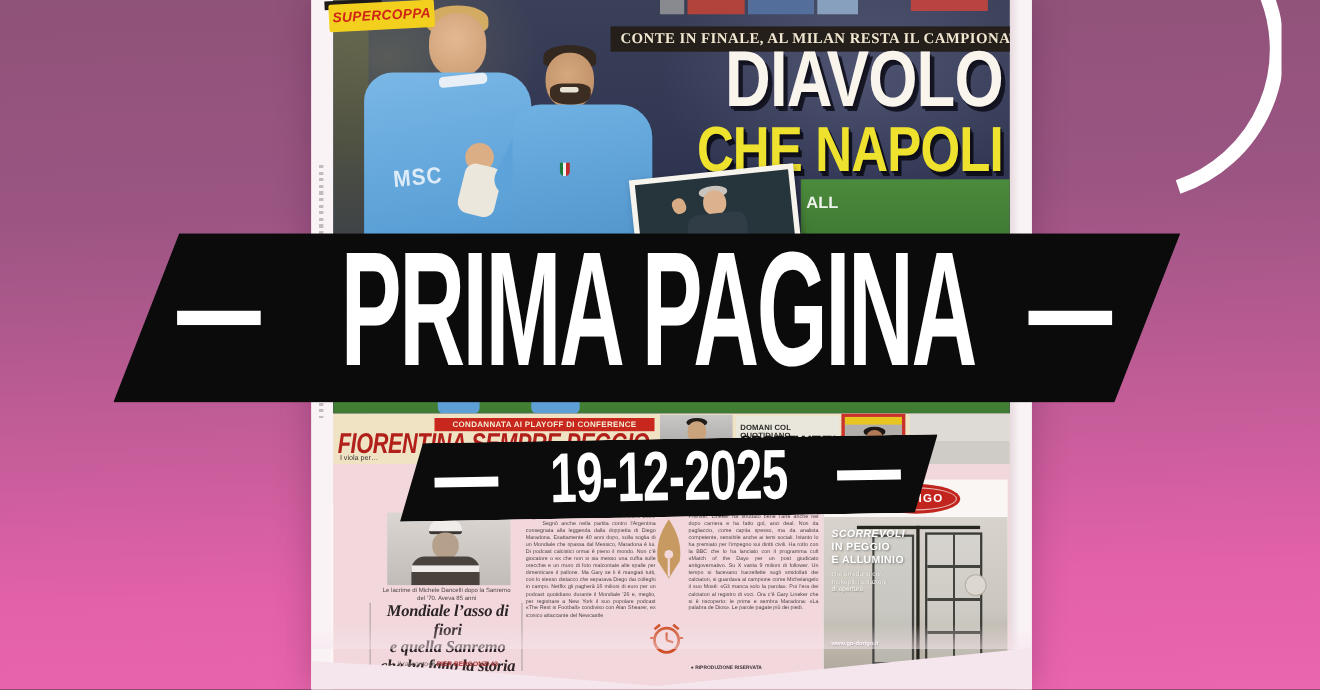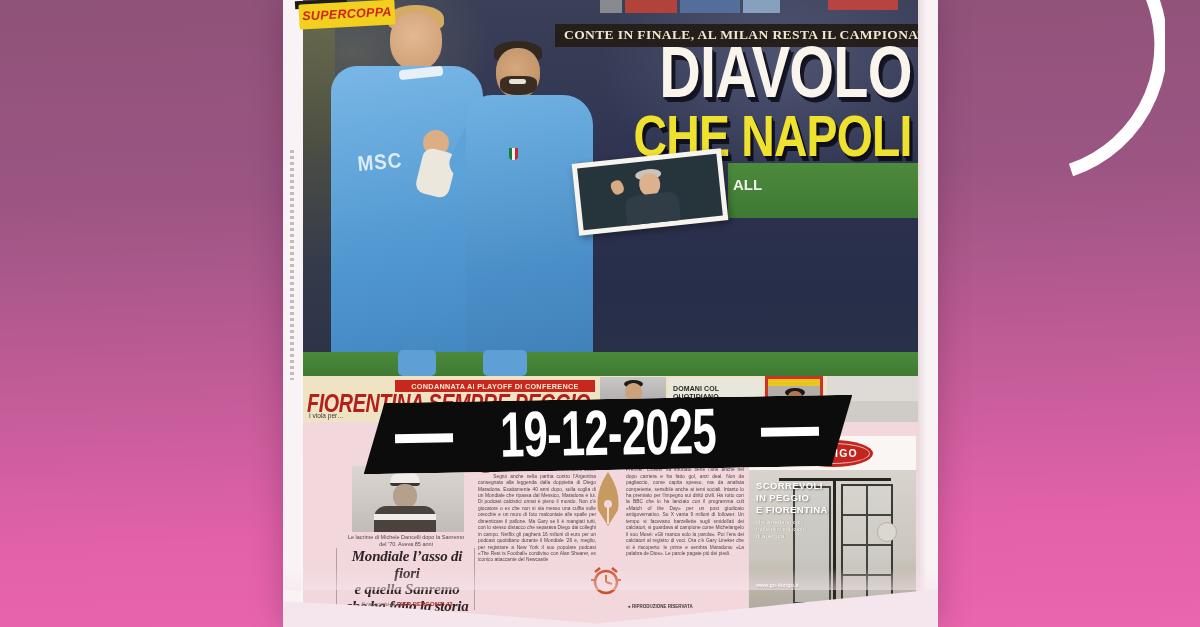--- a/index.html
+++ b/index.html
@@ -326,32 +326,37 @@
           <span>DORIGO</span>
         </div>
         <div class="ad-room">
           <div class="rail"></div>
           <div class="vline"></div>
           <div class="rpanel"></div>
           <div class="lglass"></div>
           <div class="art"></div>
           <div class="floor"></div>
         </div>
-        <div class="ad-l" style="top:44px;">SCORREVOLI</div>
+        <div class="ad-l" style="top:44px;font-style:italic;">SCORREVOLI</div>
         <div class="ad-l" style="top:56px;">IN PEGGIO</div>
-        <div class="ad-l" style="top:68px;">E FIORENTINA</div>
+        <div class="ad-l" style="top:68px;">E ALLUMINIO</div>
         <div class="ad-body">che arredano con molteplici soluzioni di apertura</div>
         <div class="ad-url">www.go-dorigo.it</div>
       </div>
     </div>
 
     <div class="fade-soft"></div>
     <div class="fade"></div>
   </div>
 
+  <div class="banner-main">
+    <div class="dash dash-main" style="left:58px;"></div>
+    <div class="banner-text">PRIMA PAGINA</div>
+    <div class="dash dash-main" style="right:62px;"></div>
+  </div>
 
   <div class="banner-date">
     <div class="dash dash-date" style="left:32px;"></div>
     <div class="date-text">19-12-2025</div>
     <div class="dash dash-date" style="right:34px;"></div>
   </div>
 
 </div>
 
 </body></html>

